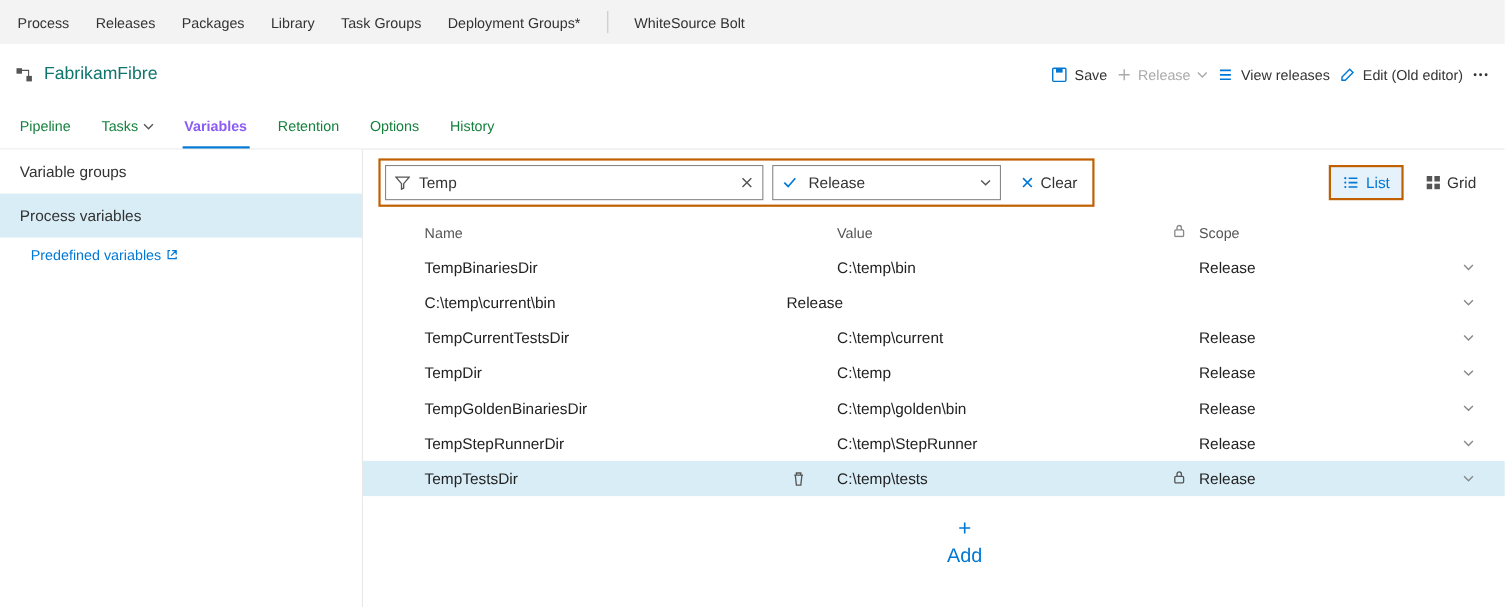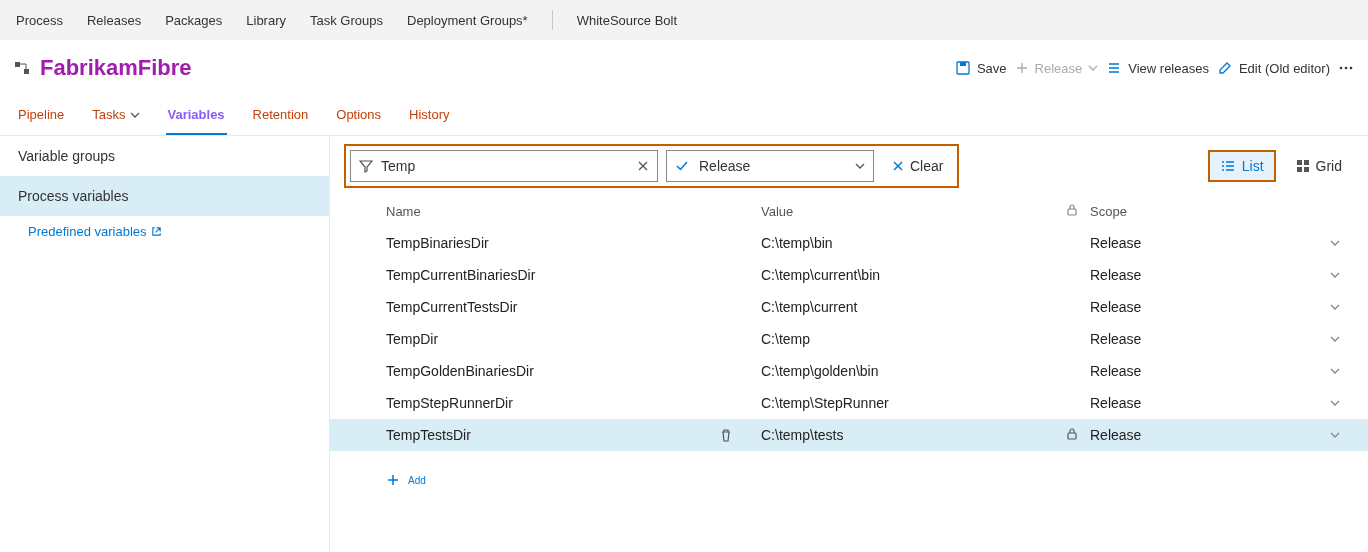--- a/index.html
+++ b/index.html
@@ -3,54 +3,54 @@
   <meta charset="utf-8">
   <style>
     * { margin: 0; padding: 0; box-sizing: border-box; font-family: "Segoe UI", Arial, sans-serif; }
     body { background: #fff; font-size: 14px; color: #333; }
     .top-nav { background: #f3f3f3; padding: 0 16px; height: 40px; display: flex; align-items: center; gap: 24px; }
     .top-nav-item { color: #333; cursor: pointer; font-size: 13px; }
     .top-nav-sep { width: 1px; height: 20px; background: #c8c8c8; }
     .header { height: 56px; display: flex; align-items: center; justify-content: space-between; padding: 0 14px; }
     .header-left { display: flex; align-items: center; gap: 10px; }
     .logo-icon { width: 16px; height: 16px; display: inline-flex; align-items: center; justify-content: center; }
-    .pipeline-title { font-size: 22px; font-weight: 700; color: #a21caf; }
+    .pipeline-title { font-size: 16px; font-weight: 400; color: #0f766e; }
     .header-right { display: flex; align-items: center; gap: 8px; }
     .header-btn { display: flex; align-items: center; gap: 6px; cursor: pointer; color: #333; font-size: 13px; }
     .header-btn.disabled { color: #aaa; }
     .sub-tabs { height: 40px; display: flex; align-items: center; padding: 0 16px; gap: 24px; border-bottom: 1px solid #e8e8e8; }
-    .sub-tab { color: #c2410c; cursor: pointer; font-size: 13px; padding: 0 2px; height: 100%; display: flex; align-items: center; border-bottom: 2px solid transparent; }
+    .sub-tab { color: #15803d; cursor: pointer; font-size: 13px; padding: 0 2px; height: 100%; display: flex; align-items: center; border-bottom: 2px solid transparent; }
     .sub-tab.active { color: #8b5cf6; font-weight: 600; border-bottom-color: #0078d4; }
     .sub-tab .chev { margin-left: 4px; }
     .content { display: flex; min-height: 420px; }
     .sidebar { width: 330px; border-right: 1px solid #e8e8e8; background: #fff; }
     .sidebar-item { padding: 12px 18px; cursor: pointer; color: #333; font-size: 14px; }
     .sidebar-item.active { background: #d9edf7; }
     .sidebar-link { padding: 8px 28px; color: #0078d4; cursor: pointer; font-size: 13px; display: flex; align-items: center; gap: 4px; }
     .main { flex: 1; padding: 0; position: relative; }
     .toolbar { display: flex; align-items: center; justify-content: space-between; padding: 8px 14px 8px 0; margin-left: 14px; }
     .filter-group { display: flex; align-items: center; gap: 8px; border: 2px solid #c06000; padding: 4px; }
     .filter-box { height: 32px; border: 1px solid #888; display: flex; align-items: center; padding: 0 8px; gap: 8px; background: #fff; }
-    .filter-input-box { width: 308px; }
+    .filter-input-box { width: 344px; }
     .filter-scope-box { width: 208px; justify-content: space-between; }
     .filter-clear { display: flex; align-items: center; gap: 6px; padding: 0 10px; cursor: pointer; }
     .filter-text { flex: 1; }
     .view-toggle { display: flex; align-items: flex-start; gap: 8px; }
     .view-btn { display: flex; align-items: center; gap: 6px; padding: 6px 10px; cursor: pointer; border: 2px solid transparent; }
     .view-btn.highlighted { border: 2px solid #c06000; background: #e6f2fb; }
     .col-headers { display: flex; padding: 8px 0 8px 56px; color: #555; font-size: 13px; }
     .col-name { width: 375px; }
     .col-value { width: 295px; }
     .col-lock { width: 32px; text-align: center; }
     .col-scope { flex: 1; padding-left: 2px; }
     .row { display: flex; align-items: center; padding: 8px 20px 8px 56px; font-size: 14px; color: #222; }
     .row .col-name { display: flex; align-items: center; justify-content: space-between; padding-right: 28px; }
     .row .col-scope { display: flex; align-items: center; justify-content: space-between; padding-right: 8px; }
     .row.selected { background: #d9edf7; }
-    .add-row { display: flex; align-items: center; gap: 8px; padding: 22px 0 8px 56px; color: #0078d4; cursor: pointer; font-size: 10px; }
+    .add-row { display: flex; align-items: center; gap: 8px; padding: 22px 0 8px 56px; color: #0078d4; cursor: pointer; font-size: 18px; flex-direction: column; }
     .icon { display: inline-flex; align-items: center; justify-content: center; }
     svg { display: block; }
   </style>
 </head>
 <body>
 
 <div class="top-nav">
   <span class="top-nav-item">Process</span>
   <span class="top-nav-item">Releases</span>
   <span class="top-nav-item">Packages</span>
@@ -244,23 +244,20 @@
           <div class="col-scope">
             <span>Release</span>
             <span class="icon">
               <svg width="10" height="10" viewBox="0 0 10 10">
                 <path d="M1 3 L5 7 L9 3" fill="none" stroke="#888" stroke-width="1.3"></path>
               </svg>
             </span>
           </div>
         </div>
         <div class="row">
-          <div class="col-name">
-            <span>TempCurrentBinariesDir</span>
-          </div>
           <div class="col-value">C:\temp\current\bin</div>
           <div class="col-lock"></div>
           <div class="col-scope">
             <span>Release</span>
             <span class="icon">
               <svg width="10" height="10" viewBox="0 0 10 10">
                 <path d="M1 3 L5 7 L9 3" fill="none" stroke="#888" stroke-width="1.3"></path>
               </svg>
             </span>
           </div>

